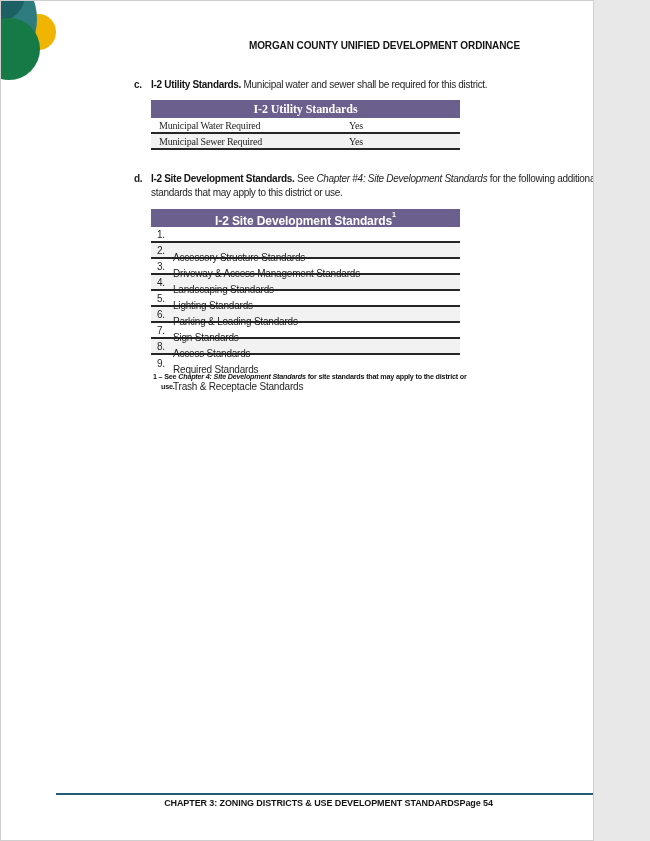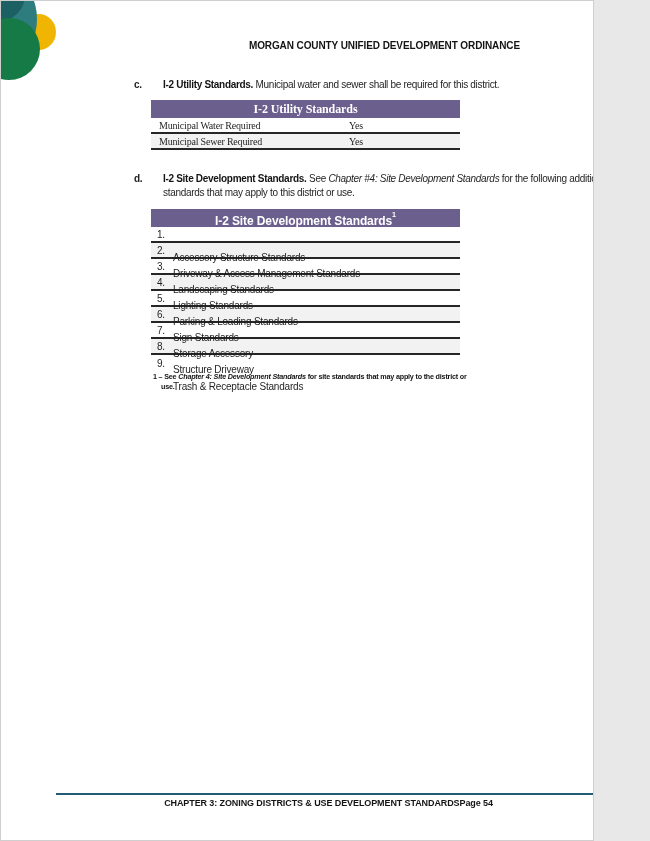--- a/index.html
+++ b/index.html
@@ -27,21 +27,21 @@
   .footer-text {
     position:absolute; left:55px; top:797px; width:540px;
     display:flex; justify-content:center;
     font-size:9px; font-weight:bold; letter-spacing:-0.1px; color:#141414;
   }
   .footer-text .left { padding-left:5px; }
 
   
   .para { position:absolute; font-size:10px; letter-spacing:-0.3px; line-height:13.5px; color:#1f1f1f; }
   .para .marker { position:absolute; left:0; top:0; font-weight:bold; }
-  .para .content { display:block; margin-left:29px; }
+  .para .content { display:block; margin-left:17px; }
   .para b { font-weight:bold; color:#141414; }
   .para i { font-style:italic; }
   .para-c { left:133px; top:77px; width:500px; white-space:nowrap; }
   .para-d { left:133px; top:171px; width:505px; }
 
   
   .std-table { position:absolute; left:150px; width:309px; }
   .table-utility { top:99px;font-family:Liberation Serif, serif; }
   .table-site { top:208px; }
   .tbl-title {
@@ -126,25 +126,25 @@
     <div class="trow">
       <span class="num">5.</span>
       <span class="lbl">Parking &amp; Loading Standards</span>
     </div>
     <div class="trow alt">
       <span class="num">6.</span>
       <span class="lbl">Sign Standards</span>
     </div>
     <div class="trow">
       <span class="num">7.</span>
-      <span class="lbl">Storage Accessory</span>
+      <span class="lbl">Access Standards</span>
     </div>
     <div class="trow alt">
       <span class="num">8.</span>
-      <span class="lbl">Structure Driveway</span>
+      <span class="lbl">Required Standards</span>
     </div>
     <div class="trow last">
       <span class="num">9.</span>
       <span class="lbl">Trash &amp; Receptacle Standards</span>
     </div>
   </div>
 
   <div class="footnote">
     <span>1 – See</span> <i>Chapter 4: Site Development Standards</i> <span>for site standards that may apply to the district or</span><br>
     <span class="indent">use.</span>

